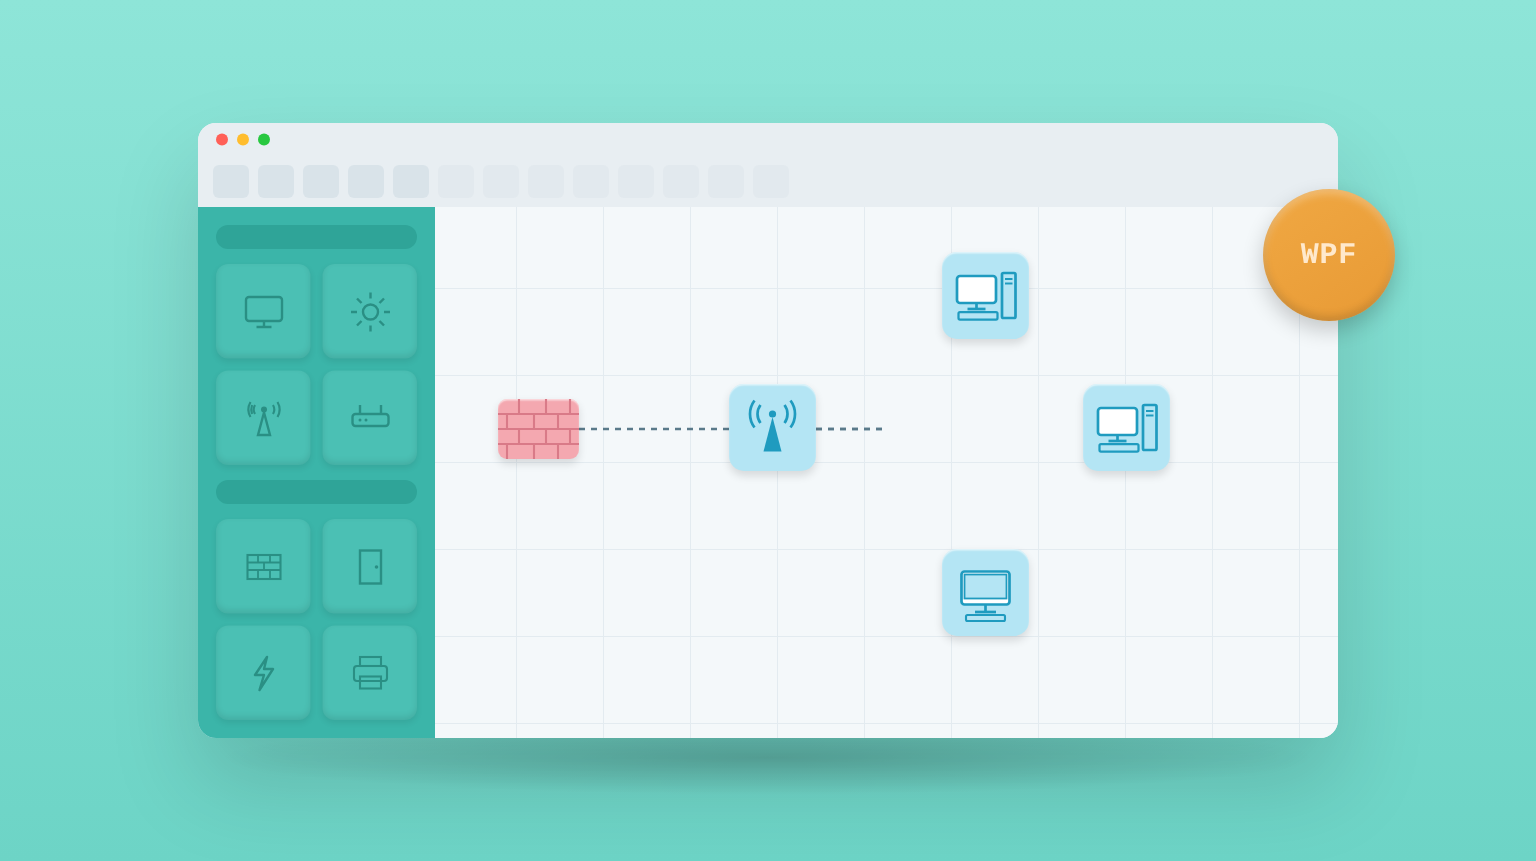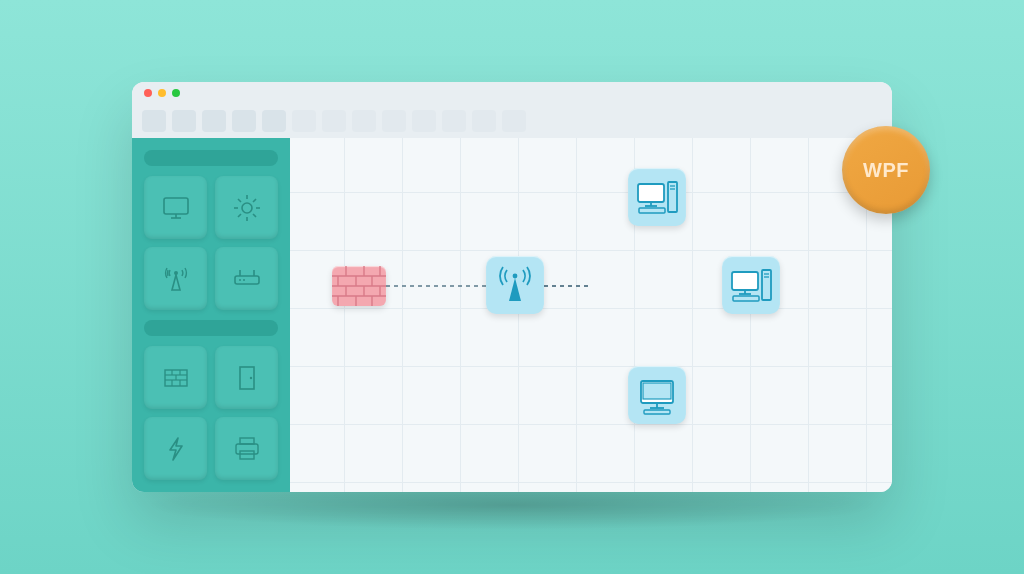--- a/index.html
+++ b/index.html
@@ -14,20 +14,21 @@
       overflow: hidden;
     }
     .app-window {
       width: 760px;
       height: 410px;
       background: #f0f4f7;
       border-radius: 12px;
       box-shadow: 0 30px 60px rgba(0,0,0,0.15);
       position: relative;
       overflow: visible;
+      font-family: Liberation Mono, monospace;
     }
     .titlebar {
       height: 22px;
       background: #e8eef2;
       border-radius: 12px 12px 0 0;
       display: flex;
       align-items: center;
       padding: 0 12px;
       gap: 6px;
     }

